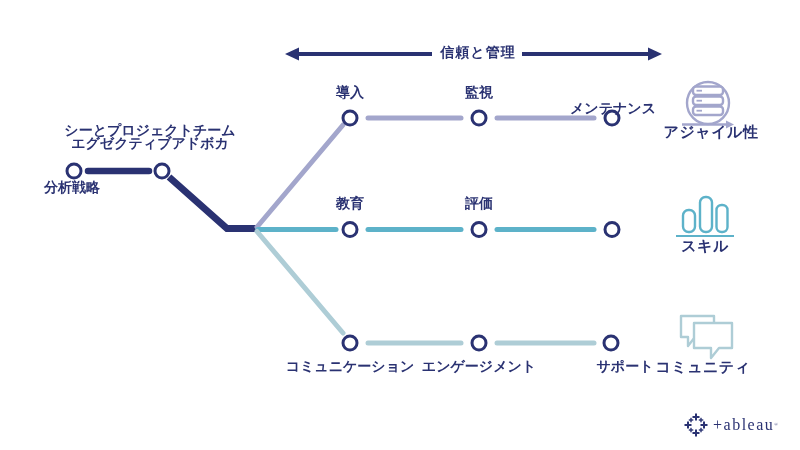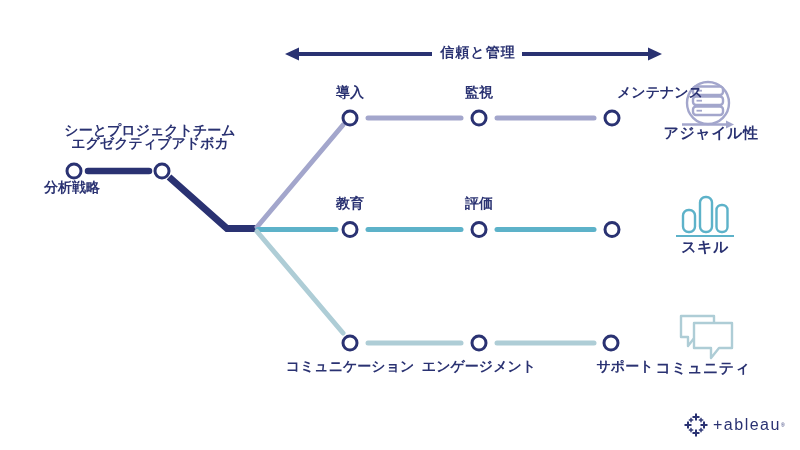--- a/index.html
+++ b/index.html
@@ -2,21 +2,21 @@
 <html style="--navy: #2a3272; --purple: #a3a6cc; --teal: #5db2c9; --light-teal: #aecdd6; --wordmark: #b3b6d8;"><head>
 <meta charset="utf-8">
 <style>
   :root{
     --navy:#2a3272; --purple:#a3a6cc; --teal:#5db2c9;
     --light-teal:#aecdd6; --wordmark:#b3b6d8;
   }
   html,body{margin:0;padding:0;background:#fff;}
   .canvas{
     position:relative; width:800px; height:450px; background:#ffffff;
-    font-family:Liberation Sans, sans-serif; overflow:hidden;
+    font-family:Liberation Serif, serif; overflow:hidden;
   }
   .diagram-svg{position:absolute;left:0;top:0;width:800px;height:450px;}
   .lbl{
     position:absolute; transform:translateX(-50%);
     color:var(--navy); font-weight:700; font-size:14px; line-height:13px;
     text-align:center; white-space:nowrap;
   }
   .hdr{font-size:14px; letter-spacing:1px;}
   .cat{font-size:15px; letter-spacing:0.5px;}
   .wordmark{
@@ -126,21 +126,21 @@
   <div class="lbl hdr" style="left:478px; top:46px;">信頼と管理</div>
 
   <div class="lbl" style="left:72px; top:137px;margin-top:44px;">分析戦略</div>
   <div class="lbl" style="left:150px; top:124px;">
     <div>シーとプロジェクトチーム</div>
     <div>エグゼクティブアドボカ</div>
   </div>
 
   <div class="lbl" style="left:350px; top:86px;">導入</div>
   <div class="lbl" style="left:479px; top:86px;">監視</div>
-  <div class="lbl" style="left:613px; top:86px;margin-left:47px;">メンテナンス</div>
+  <div class="lbl" style="left:613px; top:102px;">メンテナンス</div>
 
   <div class="lbl" style="left:350px; top:197px;">教育</div>
   <div class="lbl" style="left:479px; top:197px;">評価</div>
 
   <div class="lbl" style="left:350px; top:360px;">コミュニケーション</div>
   <div class="lbl" style="left:479px; top:360px;">エンゲージメント</div>
   <div class="lbl" style="left:608px; top:360px;margin-left:17px;">サポート</div>
 
   <div class="lbl cat" style="left:711px; top:126px;">アジャイル性</div>
   <div class="lbl cat" style="left:705px; top:240px;">スキル</div>

